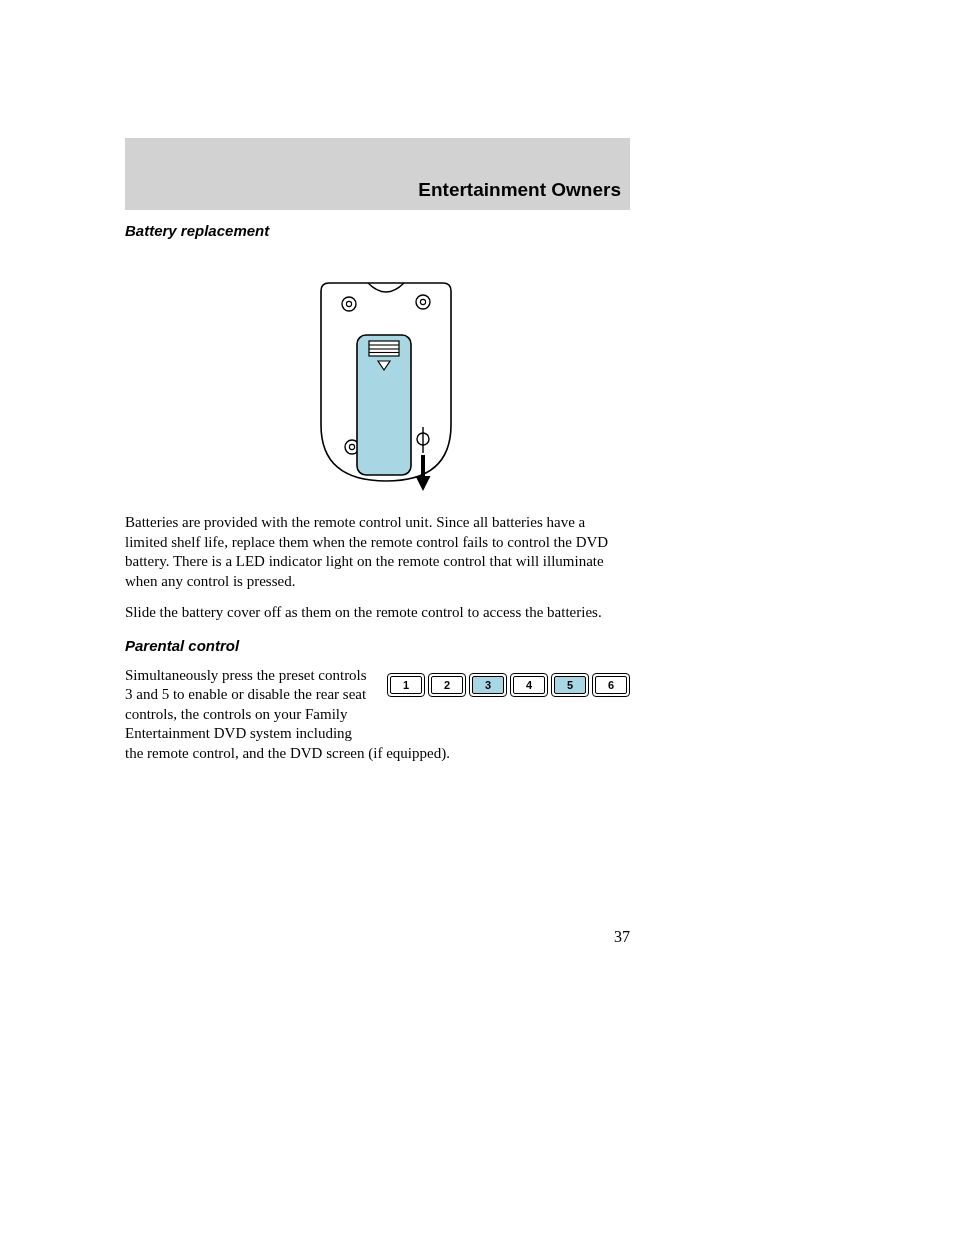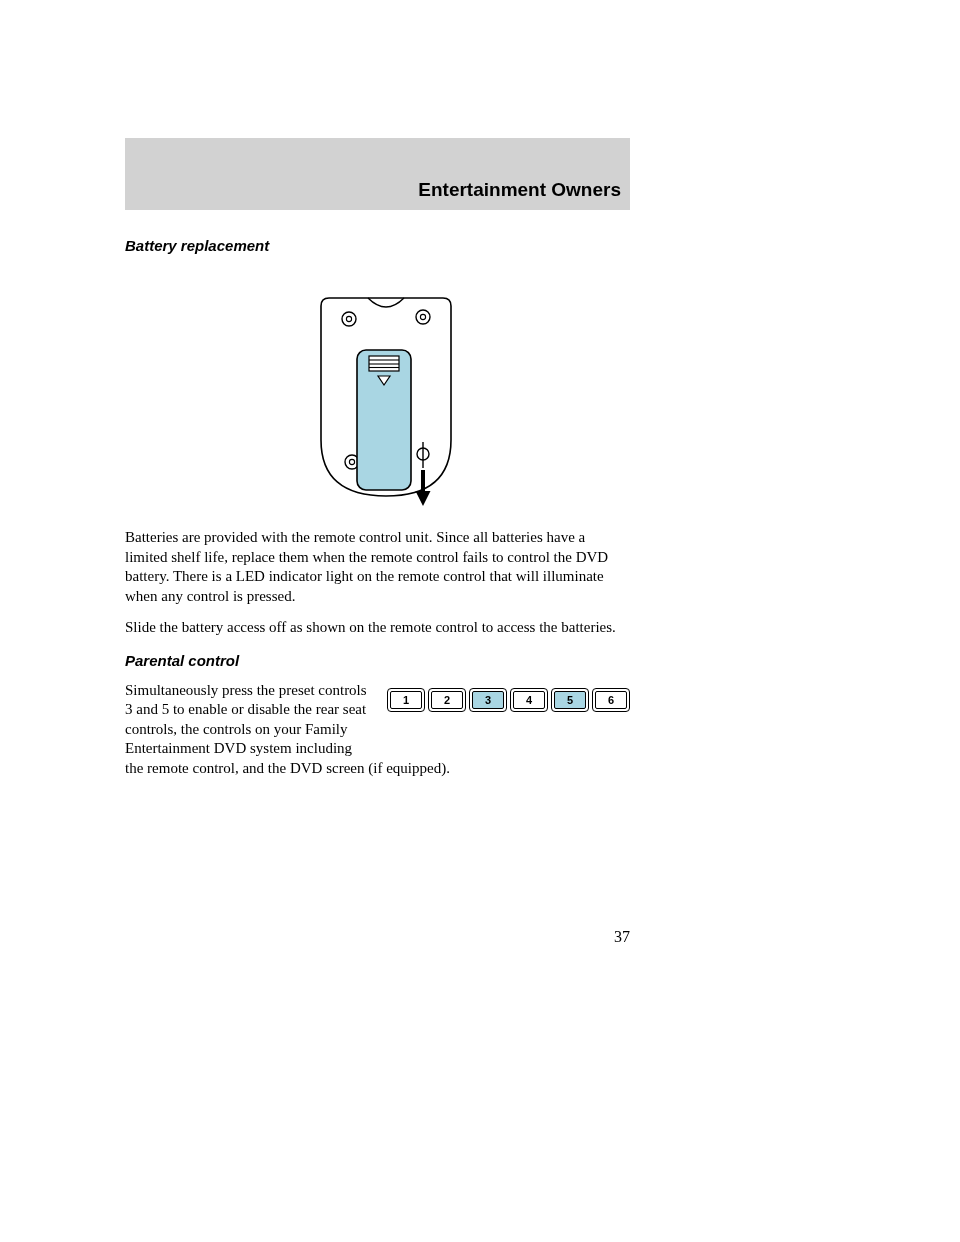--- a/index.html
+++ b/index.html
@@ -37,21 +37,21 @@
     font-size: 19px;
     color: #000;
   }
   .subheading {
     font-family: "Liberation Sans", "DejaVu Sans", sans-serif;
     font-weight: bold;
     font-style: italic;
     font-size: 15px;
     margin: 0;
   }
-  .subheading.battery { margin-top: 27px; }
+  .subheading.battery { margin-top: 12px; }
   .subheading.parental { margin-top: 14px; }
   .figure-wrap {
     text-align: center;
     margin-top: 38px;
     margin-bottom: 8px;
     padding-left: 16px;
   }
   .figure-wrap svg { display: inline-block; }
   .remote-body { fill: #fff; stroke: #000; stroke-width: 1.6px; }
   .remote-line { fill: none; stroke: #000; stroke-width: 1.4px; }
@@ -169,21 +169,21 @@
         <path class="grip" d="M 62 84 L 74 84 L 68 93 Z"></path>
 
         <circle class="remote-line" cx="107" cy="162" r="6"></circle>
         <path class="remote-line" d="M 107 150 L 107 176"></path>
 
         <path class="arrow-solid" d="M 105 178 L 109 178 L 109 199 L 114.5 199 L 107 214 L 99.5 199 L 105 199 Z"></path>
       </svg>
     </div>
 
     <p class="body-text first-after-figure">Batteries are provided with the remote control unit. Since all batteries have a limited shelf life, replace them when the remote control fails to control the DVD battery. There is a LED indicator light on the remote control that will illuminate when any control is pressed.</p>
-    <p class="body-text">Slide the battery access off as shown on the remote control to access the batteries.</p>
+    <p class="body-text">Slide the battery cover off as them on the remote control to access the batteries.</p>
 
     <h3 class="subheading parental">Parental control</h3>
 
     <div class="clearfix">
       <div class="preset-float">
         <div class="preset-row">
           <div class="preset-bezel">
             <div class="preset-btn">1</div>
           </div>
           <div class="preset-bezel">

